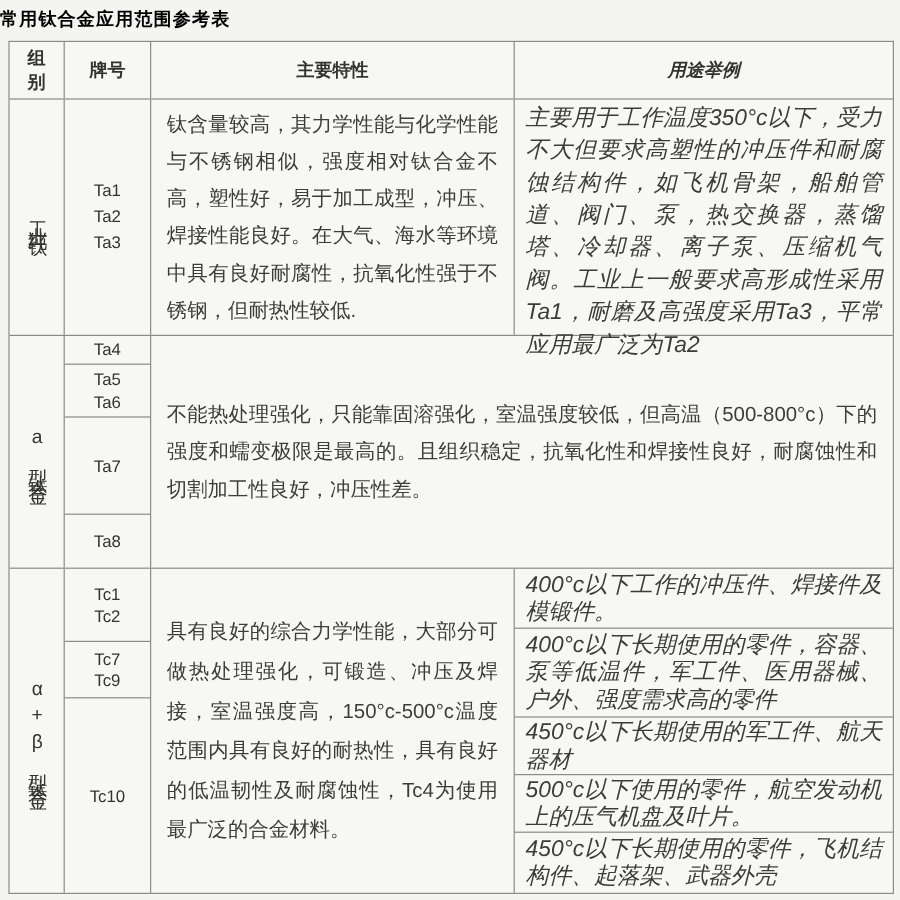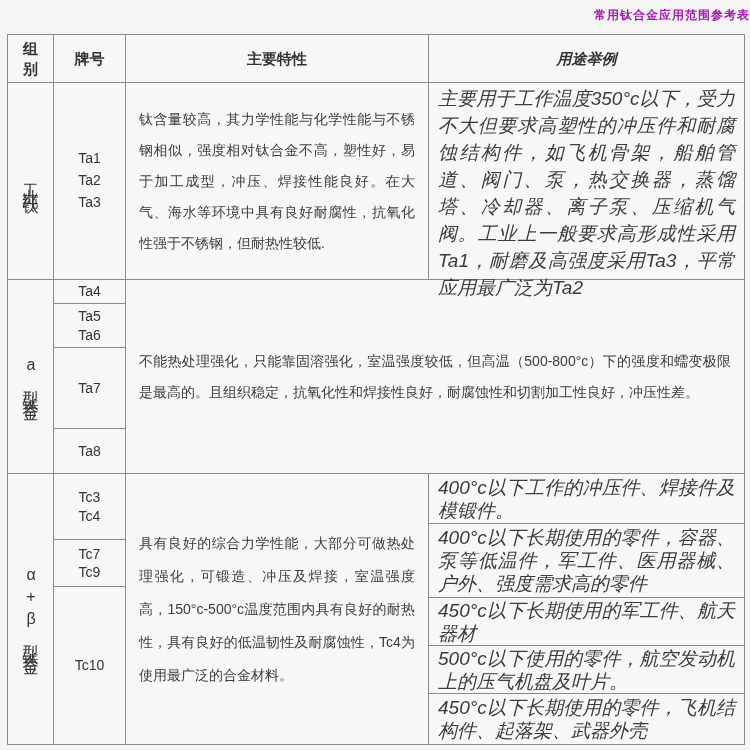--- a/index.html
+++ b/index.html
@@ -6,24 +6,24 @@
     margin: 0;
     padding: 0;
     width: 750px;
     height: 750px;
     background: #f4f4f2;
     font-family: "Liberation Sans", sans-serif;
     color: #3c3c3c;
     overflow: hidden;
   }
   .title {
-    text-align: right;
-    font-size: 12px;
+    text-align: left;
+    font-size: 15px;
     font-weight: bold;
-    color: #a21caf;
+    color: #000000;
     padding-top: 7px;
     height: 27px;
     letter-spacing: 1px;
   }
   .table {
     margin-left: 7px;
     width: 738px;
     border: 1.5px solid #8a8a8a;
     box-sizing: border-box;
     background: #f7f7f5;
@@ -70,21 +70,21 @@
     align-items: center;
     justify-content: center;
     font-size: 14px;
     line-height: 1.32;
     white-space: pre-line;
     text-align: center;
     color: #333;
   }
   .grade-cell:last-child { border-bottom: none; flex: 1 1 auto; }
   .chars {
-    font-size: 14px;
+    font-size: 17px;
     line-height: 31px;
     text-align: justify;
     width: 100%;
   }
   .g3 .chars { line-height: 33px; }
   .use-cell {
     box-sizing: border-box;
     border-bottom: 1.5px solid #8a8a8a;
     padding: 2px 9px;
     font-size: 19px;
@@ -144,22 +144,22 @@
     <div class="c col3">
       <div class="chars">不能热处理强化，只能靠固溶强化，室温强度较低，但高温（500-800°c）下的强度和蠕变极限是最高的。且组织稳定，抗氧化性和焊接性良好，耐腐蚀性和切割加工性良好，冲压性差。</div>
     </div>
   </div>
 
   <div class="row g3" style="height:270px">
     <div class="c col1">
       <span class="vlabel">α+β型钛合金</span>
     </div>
     <div class="c col2">
-      <div class="grade-cell" style="height:66px">Tc3
-Tc4</div>
+      <div class="grade-cell" style="height:61px">Tc1
+Tc2</div>
       <div class="grade-cell" style="height:47px">Tc7
 Tc9</div>
       <div class="grade-cell">Tc10</div>
     </div>
     <div class="c col3">
       <div class="chars">具有良好的综合力学性能，大部分可做热处理强化，可锻造、冲压及焊接，室温强度高，150°c-500°c温度范围内具有良好的耐热性，具有良好的低温韧性及耐腐蚀性，Tc4为使用最广泛的合金材料。</div>
     </div>
     <div class="c col4">
       <div class="use-cell" style="height:50px">400°c以下工作的冲压件、焊接件及模锻件。</div>
       <div class="use-cell" style="height:74px">400°c以下长期使用的零件，容器、泵等低温件，军工件、医用器械、户外、强度需求高的零件</div>

